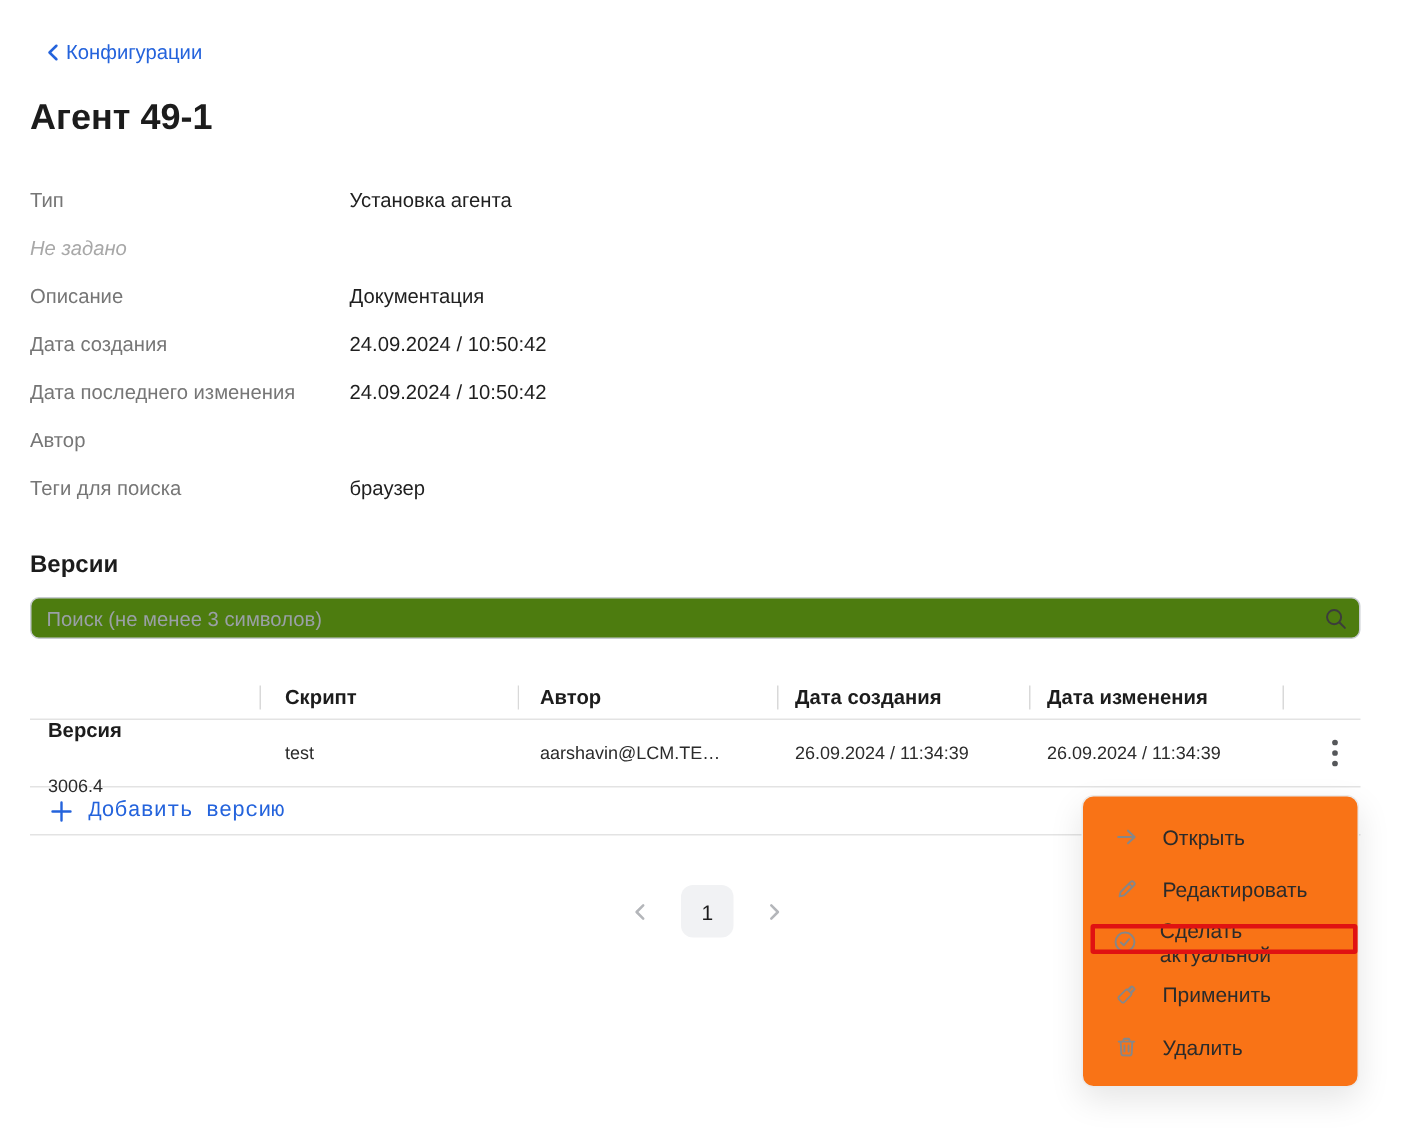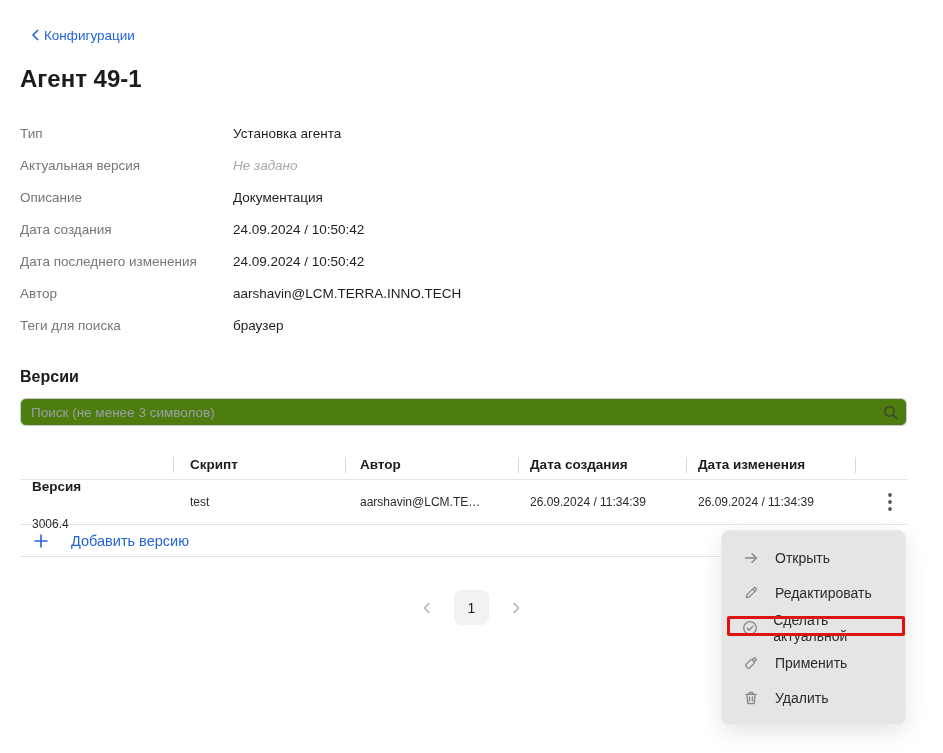--- a/index.html
+++ b/index.html
@@ -57,31 +57,31 @@
   .c3{width:173px;padding-left:15px;white-space:nowrap;overflow:hidden;}
   .c4{width:168px;padding-left:12px;}
   .c5{width:169px;padding-left:12px;}
   .c6{width:52px;display:flex;justify-content:flex-end;padding-right:10px;}
   .thead .cell{position:relative;height:100%;display:flex;align-items:center;}
   .thead .cell.sep::before{content:"";position:absolute;left:0;top:7px;width:1px;height:16px;background:#d9d9d9;}
   .kebab-btn{border:none;background:transparent;padding:2px 4px;cursor:pointer;display:flex;}
 
   
   .add-row{display:flex;align-items:center;height:32px;border-bottom:1px solid var(--border);}
-  .add-btn{display:flex;align-items:center;gap:22px;background:none;border:none;cursor:pointer;
-    color:var(--accent);font-size:14.5px;padding:0 0 0 13px;font-family:Liberation Sans, sans-serif;}
+  .add-btn{display:flex;align-items:center;gap:10px;background:none;border:none;cursor:pointer;
+    color:var(--accent);font-size:14.5px;padding:0 0 0 13px;font-family:Liberation Mono, monospace;}
 
   
   .pagination{margin-top:33px;display:flex;align-items:center;justify-content:center;gap:20px;}
   .page-nav{background:none;border:none;padding:0;cursor:pointer;display:flex;}
   .page-box{width:35px;height:35px;border-radius:8px;background:#f1f2f4;border:none;cursor:pointer;
     font-size:14px;color:#1c1c1c;display:flex;align-items:center;justify-content:center;font-family:inherit;}
 
   
-  .menu{position:absolute;left:721px;top:530px;width:185px;background:#e5e5e5;border:1px solid #ebebeb;
+  .menu{position:absolute;left:721px;top:530px;width:185px;background:#f97316;border:1px solid #ebebeb;
     border-radius:8px;box-shadow:0 8px 22px rgba(0,0,0,0.10);padding:9px 0;z-index:10;}
   .menu-item{position:relative;display:flex;align-items:center;height:35px;padding:0 12px 0 20px;gap:15px;
     font-size:14px;color:#2b2b2b;cursor:pointer;}
   .mi-icon{display:flex;width:18px;justify-content:center;}
   .red-highlight{position:absolute;left:5px;right:0;top:6px;height:20px;border:3px solid var(--highlight);
     border-radius:2px;pointer-events:none;}
 </style>
 </head>
 <body>
 
@@ -97,38 +97,36 @@
 </div>
 
 <h1>Агент 49-1</h1>
 
 <div class="props">
   <div class="prop-row">
     <span class="prop-label">Тип</span>
     <span class="prop-value">Установка агента</span>
   </div>
   <div class="prop-row">
-    <span class="prop-label">Актуальная версия</span>
     <span class="prop-value muted">Не задано</span>
   </div>
   <div class="prop-row">
     <span class="prop-label">Описание</span>
     <span class="prop-value">Документация</span>
   </div>
   <div class="prop-row">
     <span class="prop-label">Дата создания</span>
     <span class="prop-value">24.09.2024 / 10:50:42</span>
   </div>
   <div class="prop-row">
     <span class="prop-label">Дата последнего изменения</span>
     <span class="prop-value">24.09.2024 / 10:50:42</span>
   </div>
   <div class="prop-row">
     <span class="prop-label">Автор</span>
-    <span class="prop-value">aarshavin@LCM.TERRA.INNO.TECH</span>
   </div>
   <div class="prop-row">
     <span class="prop-label">Теги для поиска</span>
     <span class="prop-value">браузер</span>
   </div>
 </div>
 
 <h2>Версии</h2>
 
 <div class="search-wrap">

